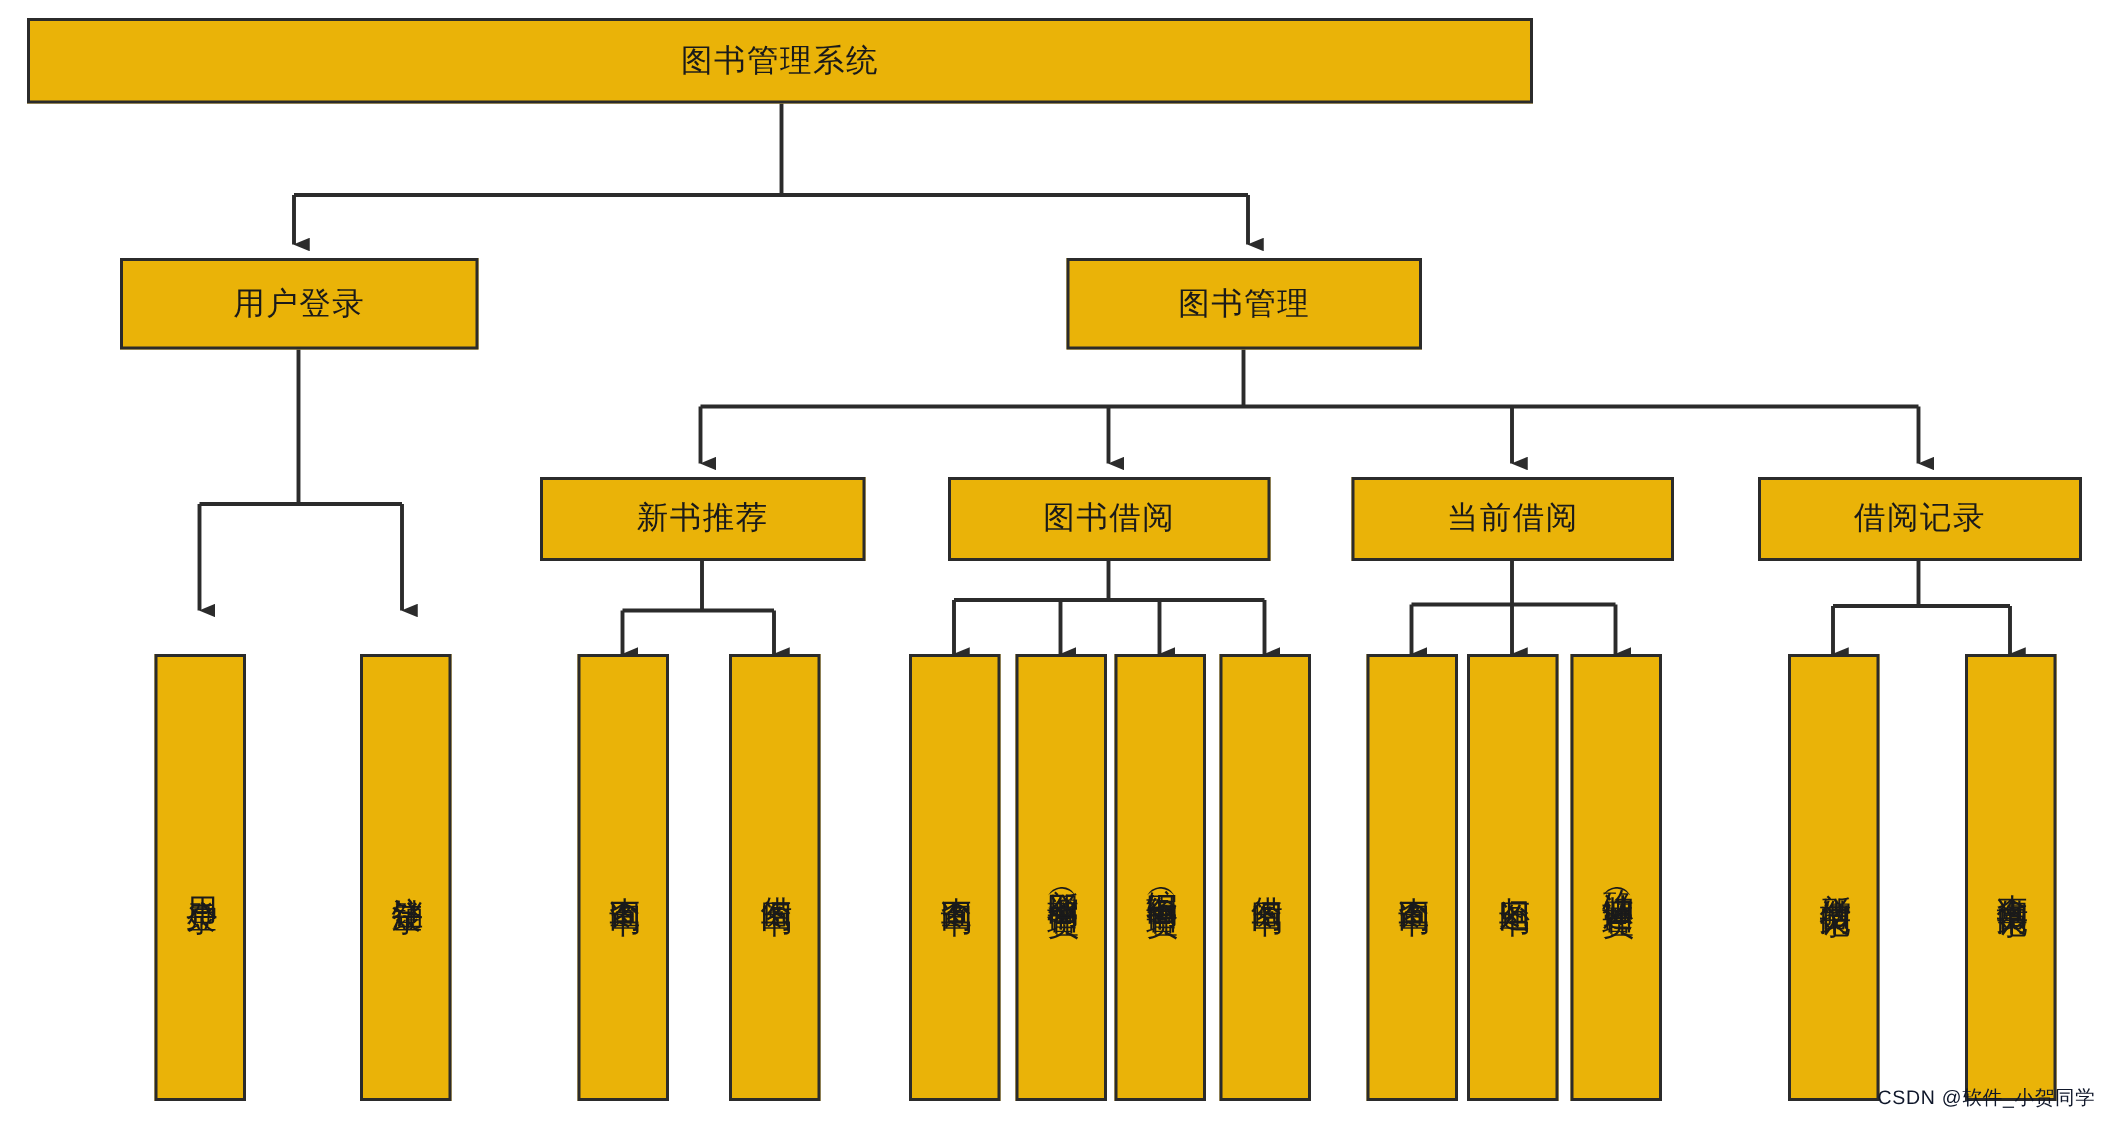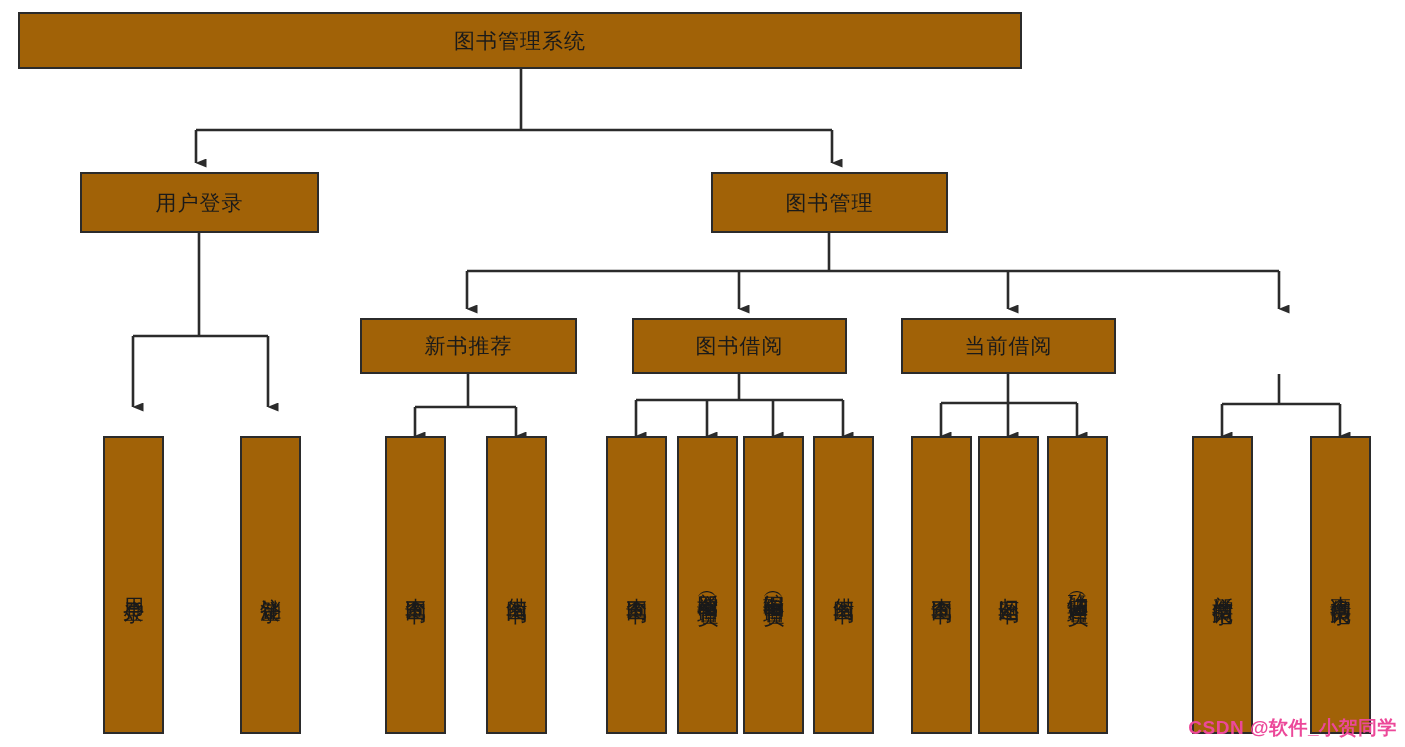--- a/index.html
+++ b/index.html
@@ -22,21 +22,21 @@
     position: absolute;
     left: 0;
     top: 0;
     width: 1405px;
     height: 747px;
     pointer-events: none;
   }
   .node {
     position: absolute;
     box-sizing: border-box;
-    background: #a16207;
+    background: #eab308;
     border: 2.5px solid #2b2b2b;
     display: flex;
     align-items: center;
     justify-content: center;
     color: #1a1a1a;
   }
   .node-h {
     font-size: 21px;
     letter-spacing: 1px;
     line-height: 1.1;
@@ -52,25 +52,24 @@
     padding: 4px 0;
   }
   .node-v .vtext {
     writing-mode: vertical-rl;
     text-orientation: upright;
   }
   .watermark {
     position: absolute;
     right: 8px;
     bottom: 6px;
-    font-size: 19px;
-    color: #ec4899;
+    font-size: 13px;
+    color: #0f172a;
     white-space: nowrap;
     letter-spacing: 0.5px;
-    font-weight: bold;
   }
 </style>
 </head>
 <body>
 
 <div id="diagram-root">
 
   <svg class="connectors" viewBox="0 0 1405 747">
     <defs>
       <marker id="arrowhead" markerWidth="9" markerHeight="11" refX="4.5" refY="10.5" orient="auto" markerUnits="userSpaceOnUse">
@@ -138,20 +137,23 @@
   </div>
 
   <div class="node node-h" style="left:901px; top:318px; width:215px; height:56px;">
     <span>当前借阅</span>
   </div>
 
   <div class="node node-h" style="left:632px; top:318px; width:215px; height:56px;">
     <span>图书借阅</span>
   </div>
 
+  <div class="node node-h" style="left:1172px; top:318px; width:216px; height:56px;">
+    <span>借阅记录</span>
+  </div>
 
   <div class="node node-v" style="left:103px; top:436px; width:61px; height:298px;">
     <span class="vtext">用户登录</span>
   </div>
 
   <div class="node node-v" style="left:240px; top:436px; width:61px; height:298px;">
     <span class="vtext">注销登录</span>
   </div>
 
   <div class="node node-v" style="left:385px; top:436px; width:61px; height:298px;">

